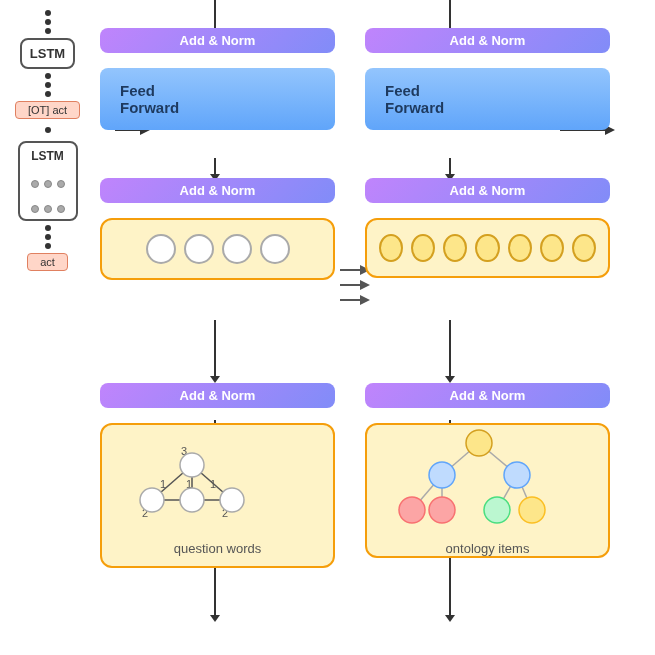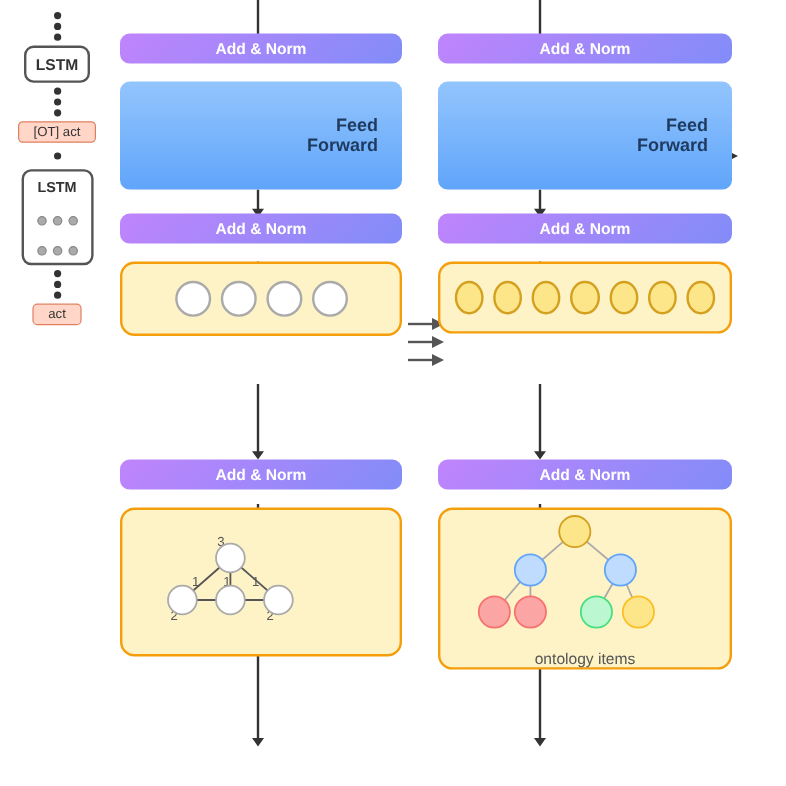--- a/index.html
+++ b/index.html
@@ -61,25 +61,25 @@
       font-size: 13px;
       font-weight: bold;
       text-align: center;
       white-space: nowrap;
     }
 
     
     .feed-forward-box {
       background: linear-gradient(180deg, #93c5fd, #60a5fa);
       border-radius: 8px;
-      padding: 28px 20px;
+      padding: 14px 20px;
       color: #1e3a5f;
       font-size: 15px;
       font-weight: bold;
-      text-align: right;
+      text-align: left;
     }
 
     
     .attention-box {
       background: #fef3c7;
       border: 2px solid #f59e0b;
       border-radius: 12px;
       padding: 14px 12px;
       display: flex;
       align-items: center;
@@ -346,20 +346,23 @@
           <text x="98" y="53" font-size="11" fill="#555">1</text>
           <text x="30" y="82" font-size="11" fill="#555">2</text>
           <text x="110" y="82" font-size="11" fill="#555">2</text>
 
           <circle cx="80" cy="30" r="12" fill="#fff" stroke="#aaa" stroke-width="1.5"></circle>
           <circle cx="40" cy="65" r="12" fill="#fff" stroke="#aaa" stroke-width="1.5"></circle>
           <circle cx="80" cy="65" r="12" fill="#fff" stroke="#aaa" stroke-width="1.5"></circle>
           <circle cx="120" cy="65" r="12" fill="#fff" stroke="#aaa" stroke-width="1.5"></circle>
         </svg>
       </div>
+      <div class="label-text">
+        <span>question words</span>
+      </div>
     </div>
 
     <div style="position:absolute; left:265px; top:395px; width:245px; background:#fef3c7; border:2px solid #f59e0b; border-radius:12px; padding:0;">
       <div class="tree-area">
         <svg width="225" height="110">
 
           <line x1="112" y1="18" x2="75" y2="50" stroke="#aaa" stroke-width="1.5"></line>
           <line x1="112" y1="18" x2="150" y2="50" stroke="#aaa" stroke-width="1.5"></line>
           <line x1="75" y1="50" x2="45" y2="85" stroke="#aaa" stroke-width="1.5"></line>
           <line x1="75" y1="50" x2="75" y2="85" stroke="#aaa" stroke-width="1.5"></line>

